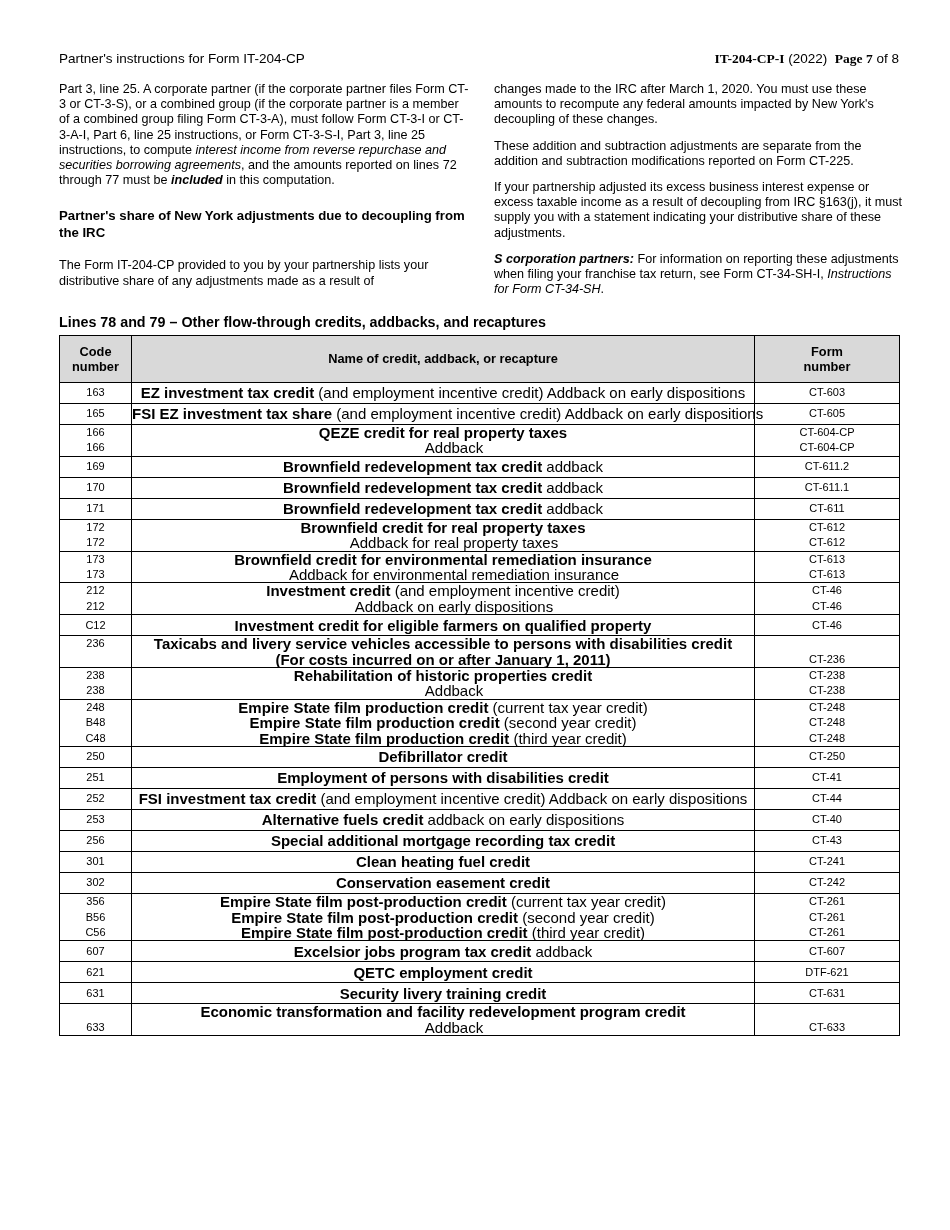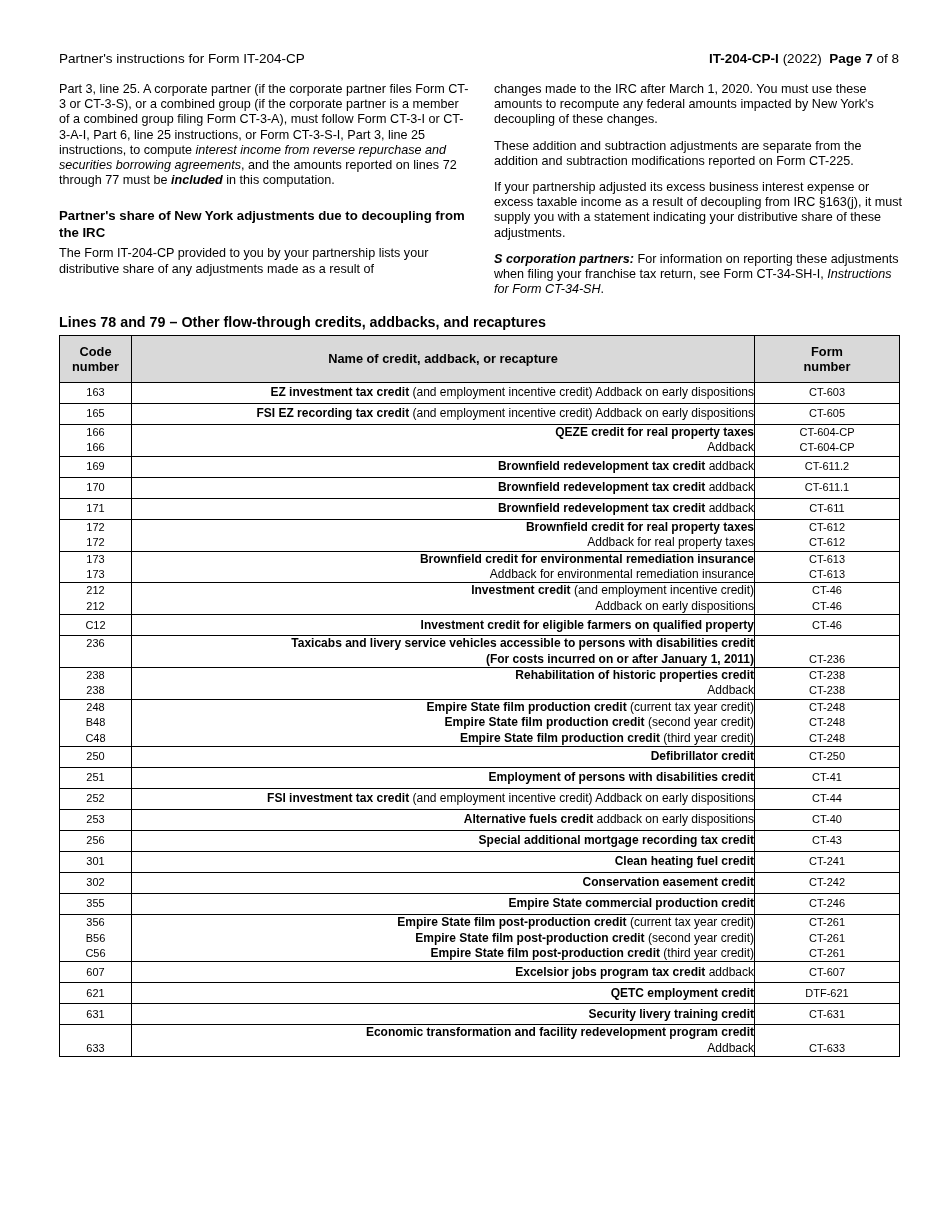--- a/index.html
+++ b/index.html
@@ -38,40 +38,40 @@
     left: 0;
     top: 0;
     white-space: nowrap;
   }
   .runhead-right {
     position: absolute;
     right: 0;
     top: 0;
     white-space: nowrap;
   }
-  .runhead-right .b { font-weight: bold; }
+  .runhead-right .b { font-weight: bold; font-family: Liberation Serif, serif; }
 
   
   .col {
     position: absolute;
     top: 82px;
     width: 412px;
     font-size: 12.6px;
     line-height: 15.2px;
   }
   .col-left  { left: 55px; }
   .col-right { left: 490px; }
 
   .col p {
     margin: 0 0 11px 0;
   }
   .col p:last-child { margin-bottom: 0; }
 
   .col h3 {
-    margin: 0 0 5px 0;
+    margin: 0 0 17px 0;
     font-size: 13.2px;
     line-height: 16.5px;
     font-weight: bold;
   }
   .it { font-style: italic; }
   .bd { font-weight: bold; font-style: italic; }
 
   .section-gap { height: 9px; }
 
   
@@ -118,22 +118,22 @@
     height: 20px;
   }
   .cell-code {
     text-align: center;
     font-weight: normal;
     font-size: 11px;
     line-height: 15.4px;
     padding: 2px 2px;
   }
   .cell-name {
-    text-align: right;
-    font-size: 12px;
+    text-align: center;
+    font-size: 15px;
     line-height: 15.4px;
     padding: 2px 6px 2px 10px;
     margin-top: 17px;
   }
   .cell-form {
     text-align: center;
     font-size: 11px;
     line-height: 15.4px;
     padding: 2px 2px;
   }
@@ -206,21 +206,21 @@
           </td>
           <td class="cell-form">
             <span class="line">CT-603</span>
           </td>
         </tr>
         <tr>
           <td class="cell-code">
             <span class="line">165</span>
           </td>
           <td class="cell-name">
-            <span class="line"><span class="nm-b">FSI EZ recording tax credit</span><span class="nm-n"> (and employment incentive credit) Addback on early dispositions</span></span>
+            <span class="line"><span class="nm-b">FSI EZ investment tax share</span><span class="nm-n"> (and employment incentive credit) Addback on early dispositions</span></span>
           </td>
           <td class="cell-form">
             <span class="line">CT-605</span>
           </td>
         </tr>
         <tr>
           <td class="cell-code">
             <span class="line">166</span>
             <span class="line">166</span>
           </td>
@@ -434,31 +434,20 @@
           </td>
           <td class="cell-name">
             <span class="line"><span class="nm-b">Conservation easement credit</span></span>
           </td>
           <td class="cell-form">
             <span class="line">CT-242</span>
           </td>
         </tr>
         <tr>
           <td class="cell-code">
-            <span class="line">355</span>
-          </td>
-          <td class="cell-name">
-            <span class="line"><span class="nm-b">Empire State commercial production credit</span></span>
-          </td>
-          <td class="cell-form">
-            <span class="line">CT-246</span>
-          </td>
-        </tr>
-        <tr>
-          <td class="cell-code">
             <span class="line">356</span>
             <span class="line">B56</span>
             <span class="line">C56</span>
           </td>
           <td class="cell-name">
             <span class="line"><span class="nm-b">Empire State film post-production credit</span><span class="nm-n"> (current tax year credit)</span></span>
             <span class="line"><span class="nm-b">Empire State film post-production credit</span><span class="nm-n"> (second year credit)</span></span>
             <span class="line"><span class="nm-b">Empire State film post-production credit</span><span class="nm-n"> (third year credit)</span></span>
           </td>
           <td class="cell-form">

